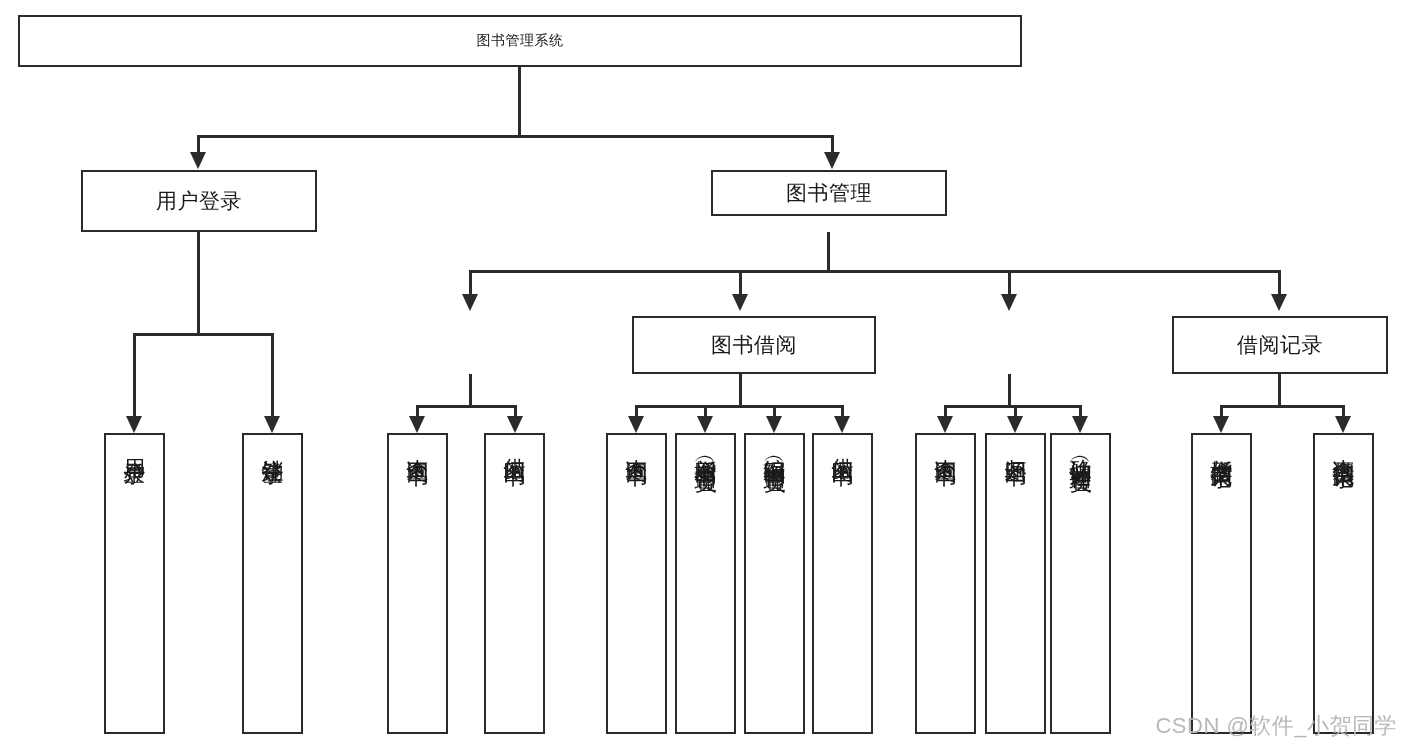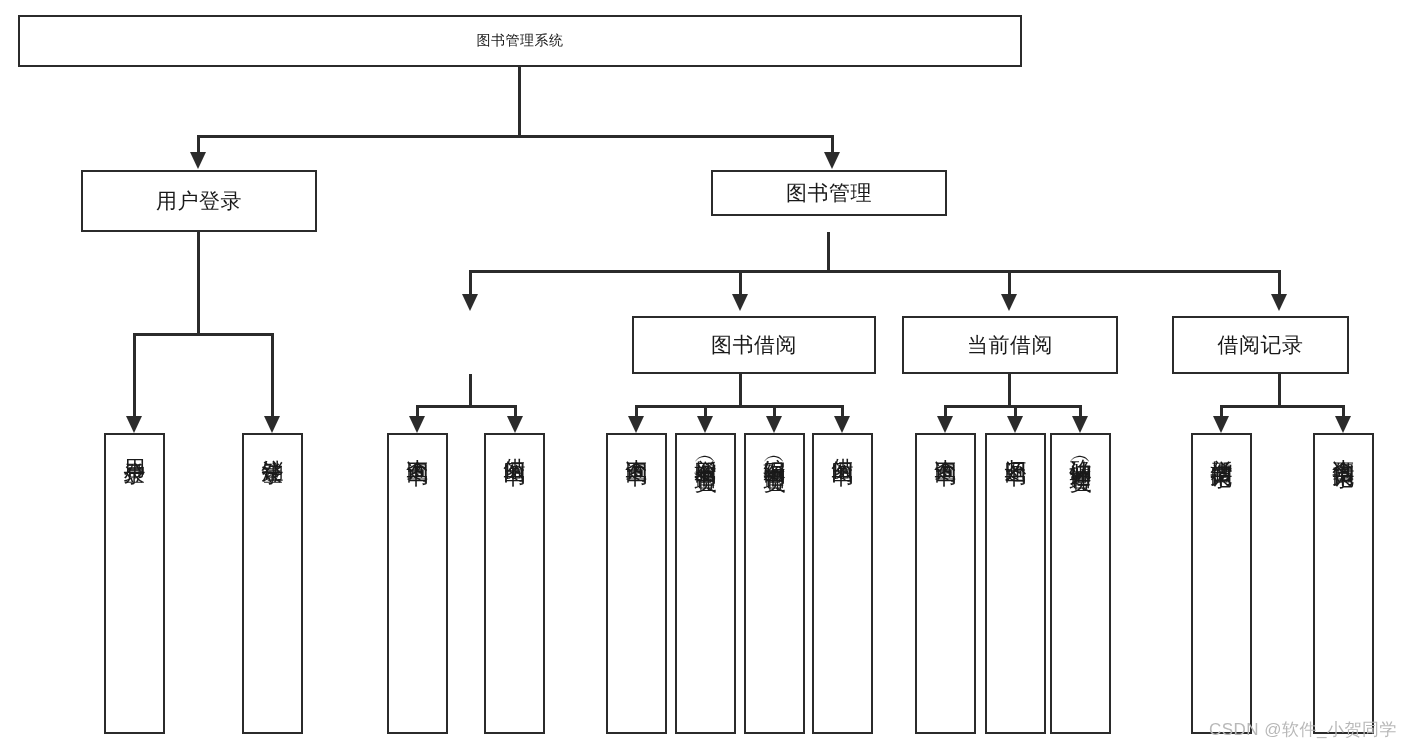--- a/index.html
+++ b/index.html
@@ -70,21 +70,21 @@
     width: 0;
     height: 0;
     border-left: 8px solid transparent;
     border-right: 8px solid transparent;
     border-top: 17px solid #2b2b2b;
   }
   #watermark {
     position: absolute;
     right: 8px;
     bottom: 6px;
-    font-size: 17px;
+    font-size: 22px;
     color: #b8b8b8;
     letter-spacing: 0.5px;
     user-select: none;
   }
 </style>
 </head>
 <body>
 
 <div id="diagram">
 
@@ -120,24 +120,21 @@
   <div class="vline" style="left:739px; top:270px; height:26px;"></div>
   <div class="arrow" style="left:732px; top:294px;"></div>
   <div class="vline" style="left:1008px; top:270px; height:26px;"></div>
   <div class="arrow" style="left:1001px; top:294px;"></div>
   <div class="vline" style="left:1278px; top:270px; height:26px;"></div>
   <div class="arrow" style="left:1271px; top:294px;"></div>
 
   <div class="node horiz" style="left:632px; top:316px; width:244px; height:58px;">
     <span class="label">图书借阅</span>
   </div>
-  <div class="node horiz" style="left:902px; top:316px; width:216px; height:58px;">
-    <span class="label">当前借阅</span>
-  </div>
-  <div class="node horiz" style="left:1172px; top:316px; width:177px; height:58px;">
+  <div class="node horiz" style="left:1172px; top:316px; width:216px; height:58px;">
     <span class="label">借阅记录</span>
   </div>
 
   <div class="vline" style="left:469px; top:374px; height:34px;"></div>
   <div class="hline" style="left:416px; top:405px; width:101px;"></div>
   <div class="vline" style="left:416px; top:405px; height:13px;"></div>
   <div class="arrow" style="left:409px; top:416px;"></div>
   <div class="vline" style="left:514px; top:405px; height:13px;"></div>
   <div class="arrow" style="left:507px; top:416px;"></div>
 

